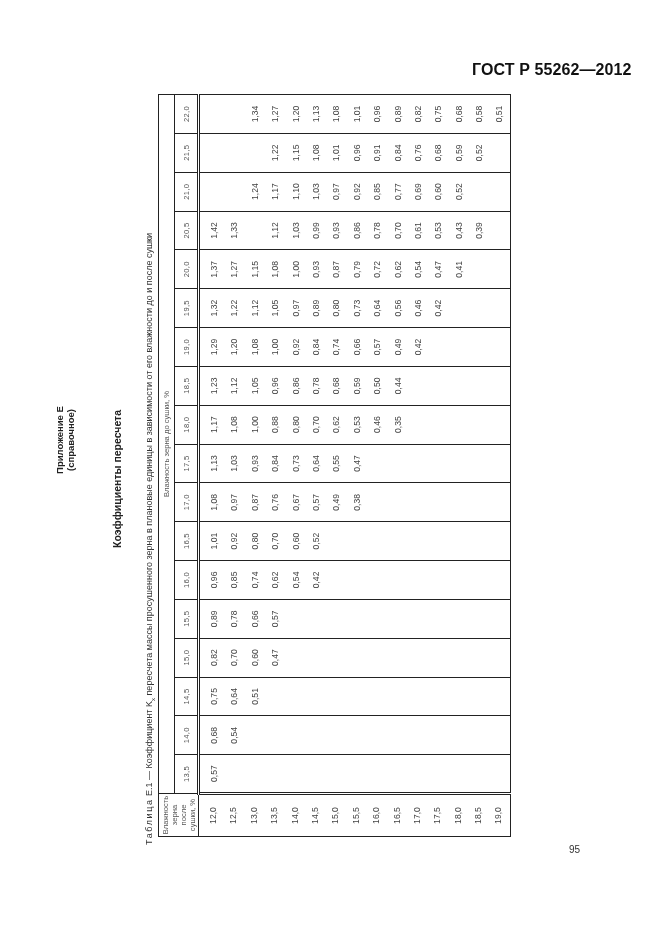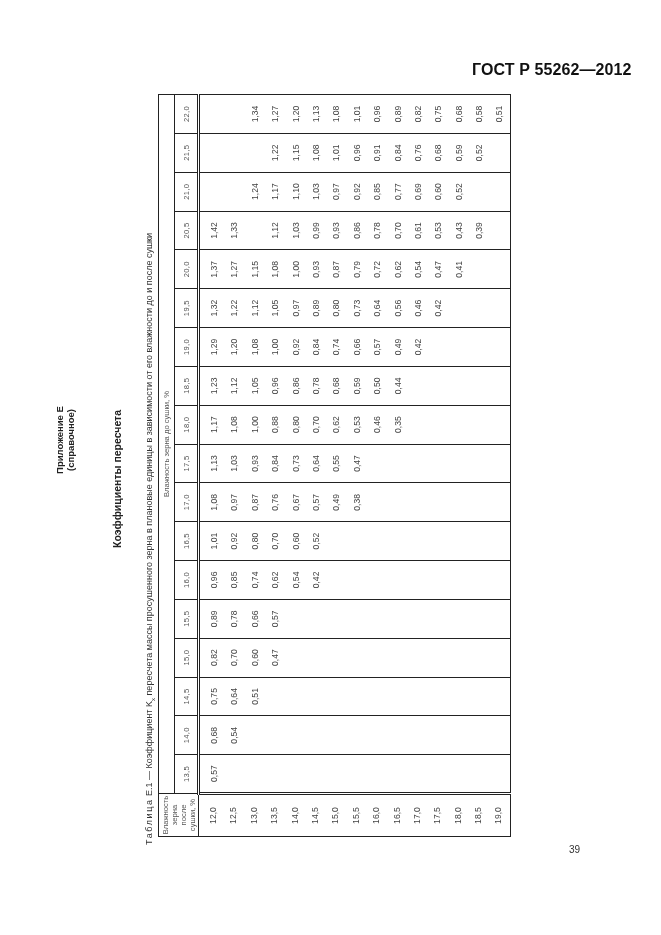--- a/index.html
+++ b/index.html
@@ -398,13 +398,13 @@
             <div>0,75</div>
             <div>0,68</div>
             <div>0,58</div>
             <div>0,51</div>
           </td>
         </tr>
     </tbody>
   </table>
 </div>
 
-<div class="page-num">39</div>
+<div class="page-num">95</div>
 
 </body></html>

